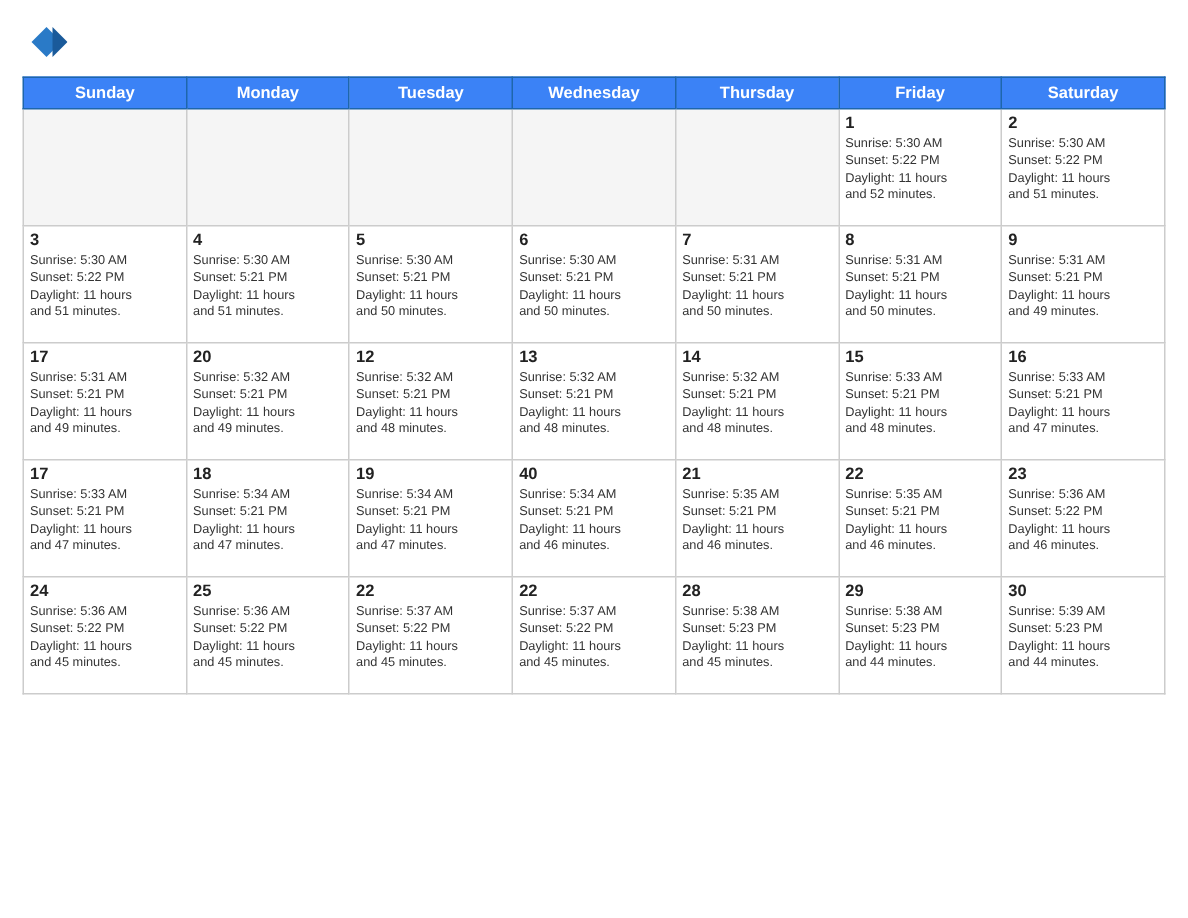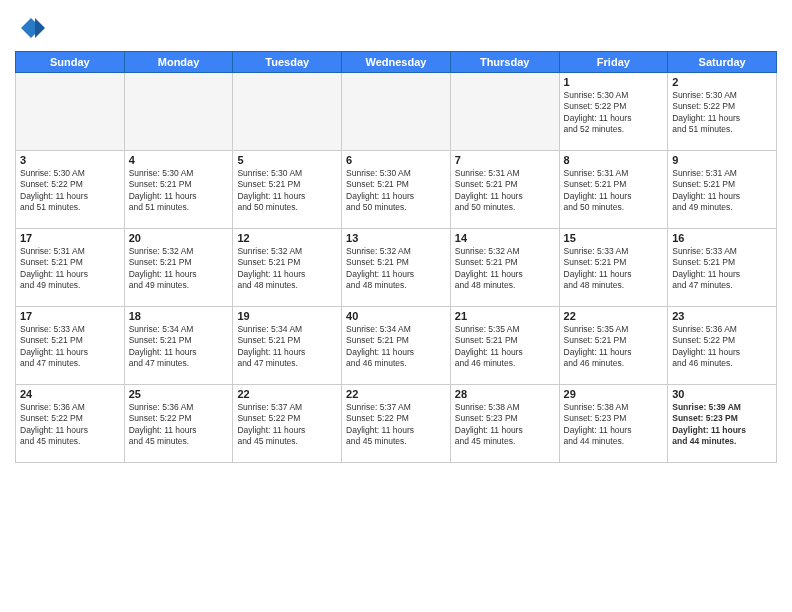--- a/index.html
+++ b/index.html
@@ -342,21 +342,21 @@
           </td>
           <td>
             <span class="day-num">29</span>
             <div class="day-info" style="white-space: pre-line;">Sunrise: 5:38 AM
 Sunset: 5:23 PM
 Daylight: 11 hours
 and 44 minutes.</div>
           </td>
           <td>
             <span class="day-num">30</span>
-            <div class="day-info" style="white-space: pre-line; font-weight: bold;">Sunrise: 5:39 AM
+            <div class="day-info" style="white-space: pre-line;">Sunrise: 5:39 AM
 Sunset: 5:23 PM
 Daylight: 11 hours
 and 44 minutes.</div>
           </td>
         </tr>
       </tbody>
   </table>
 </div>
 
 </body></html>

